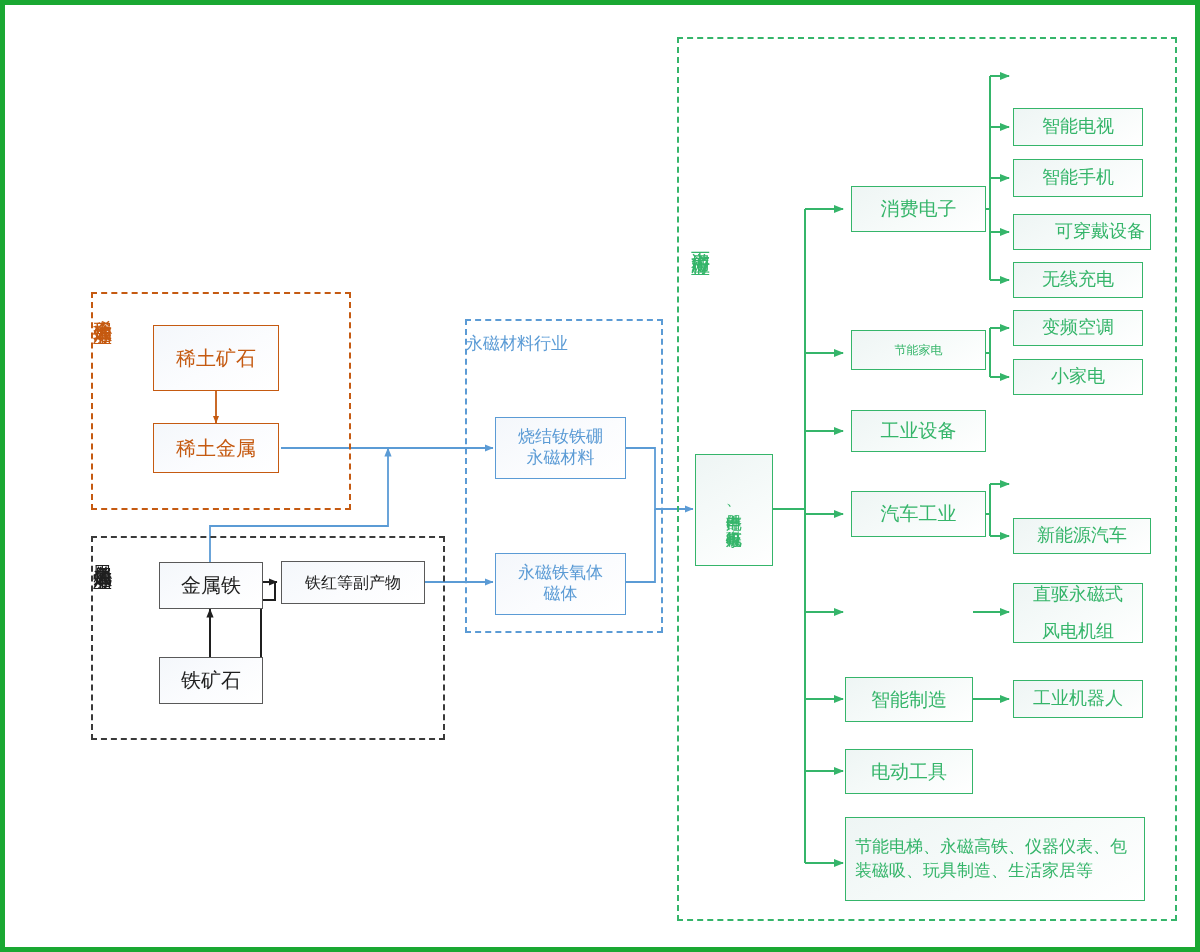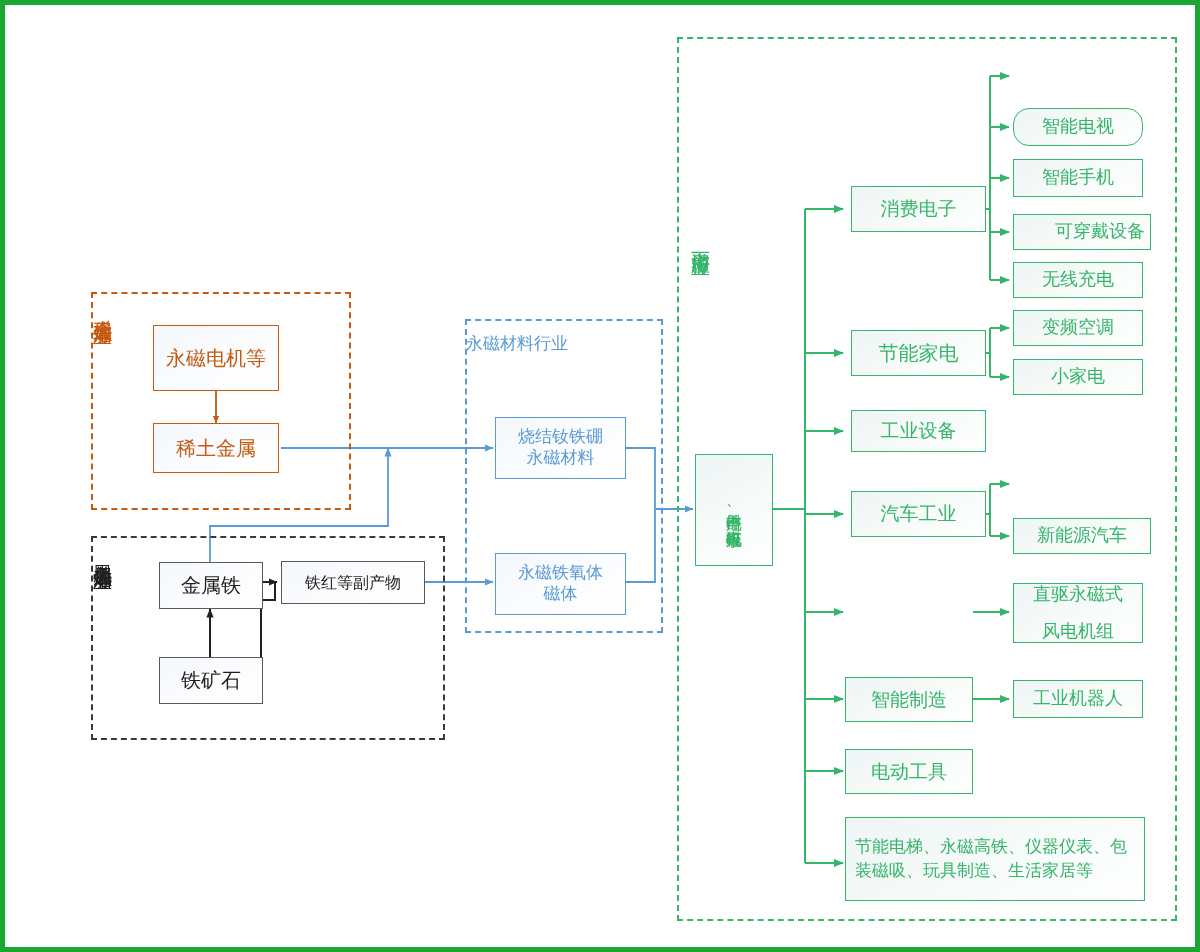--- a/index.html
+++ b/index.html
@@ -118,21 +118,21 @@
   <div class="grp grp-green" style="left:672px;top:32px;width:500px;height:884px;"></div>
 
   <div class="vlabel lbl-orange" style="left:88px;top:300px;font-size:19px;">稀土金属冶炼业</div>
 
   <div class="vlabel lbl-black" style="left:88px;top:545px;font-size:19px;">黑色金属冶炼业</div>
 
   <div class="vlabel lbl-green" style="left:686px;top:232px;font-size:19px;">下游应用行业</div>
 
   <div class="hlabel lbl-green" style="left:461px;top:327px;font-size:17px;color:#5b9bd5;">永磁材料行业</div>
 
-  <div class="node n-orange" style="left:148px;top:320px;width:126px;height:66px;font-size:20px;">永磁电机等</div>
+  <div class="node n-orange" style="left:148px;top:320px;width:126px;height:66px;font-size:20px;">稀土矿石</div>
 
   <div class="node n-orange" style="left:148px;top:418px;width:126px;height:50px;font-size:20px;">稀土金属</div>
 
   <div class="node n-black" style="left:154px;top:557px;width:104px;height:47px;font-size:20px;">金属铁</div>
 
   <div class="node n-black" style="left:154px;top:652px;width:104px;height:47px;font-size:20px;">铁矿石</div>
 
   <div class="node n-black" style="left:276px;top:556px;width:144px;height:43px;font-size:16px;">铁红等副产物</div>
 
   <div class="node n-blue" style="left:490px;top:412px;width:131px;height:62px;font-size:17px;flex-direction:column;">
@@ -142,35 +142,35 @@
 
   <div class="node n-blue" style="left:490px;top:548px;width:131px;height:62px;font-size:17px;flex-direction:column;">
     <span>永磁铁氧体</span>
     <span>磁体</span>
   </div>
 
   <div class="node n-green n-vert" style="left:690px;top:449px;width:78px;height:112px;font-size:16px;padding:5px 3px;">电声器件、永磁电机等</div>
 
   <div class="node n-green" style="left:846px;top:181px;width:135px;height:46px;font-size:19px;">消费电子</div>
 
-  <div class="node n-green" style="left:846px;top:325px;width:135px;height:46px;font-size:20px;">节能家电</div>
+  <div class="node n-green" style="left:846px;top:325px;width:135px;height:40px;font-size:12px;">节能家电</div>
 
   <div class="node n-green" style="left:846px;top:405px;width:135px;height:42px;font-size:19px;">工业设备</div>
 
   <div class="node n-green" style="left:846px;top:486px;width:135px;height:46px;font-size:19px;">汽车工业</div>
 
 
   <div class="node n-green" style="left:840px;top:672px;width:128px;height:45px;font-size:19px;">智能制造</div>
 
   <div class="node n-green" style="left:840px;top:744px;width:128px;height:45px;font-size:19px;">电动工具</div>
 
   <div class="node n-green n-wide" style="left:840px;top:812px;width:300px;height:84px;font-size:17px;">节能电梯、永磁高铁、仪器仪表、包装磁吸、玩具制造、生活家居等</div>
 
 
-  <div class="node n-green" style="left:1008px;top:103px;width:130px;height:38px;font-size:18px;border-radius:16px;">智能电视</div>
+  <div class="node n-green" style="left:1008px;top:103px;width:130px;height:38px;font-size:18px;">智能电视</div>
 
   <div class="node n-green" style="left:1008px;top:154px;width:130px;height:38px;font-size:18px;">智能手机</div>
 
   <div class="node n-green" style="left:1008px;top:209px;width:138px;height:36px;font-size:18px;padding-left:36px;">可穿戴设备</div>
 
   <div class="node n-green" style="left:1008px;top:257px;width:130px;height:36px;font-size:18px;">无线充电</div>
 
   <div class="node n-green" style="left:1008px;top:305px;width:130px;height:36px;font-size:18px;">变频空调</div>
 
   <div class="node n-green" style="left:1008px;top:354px;width:130px;height:36px;font-size:18px;">小家电</div>

